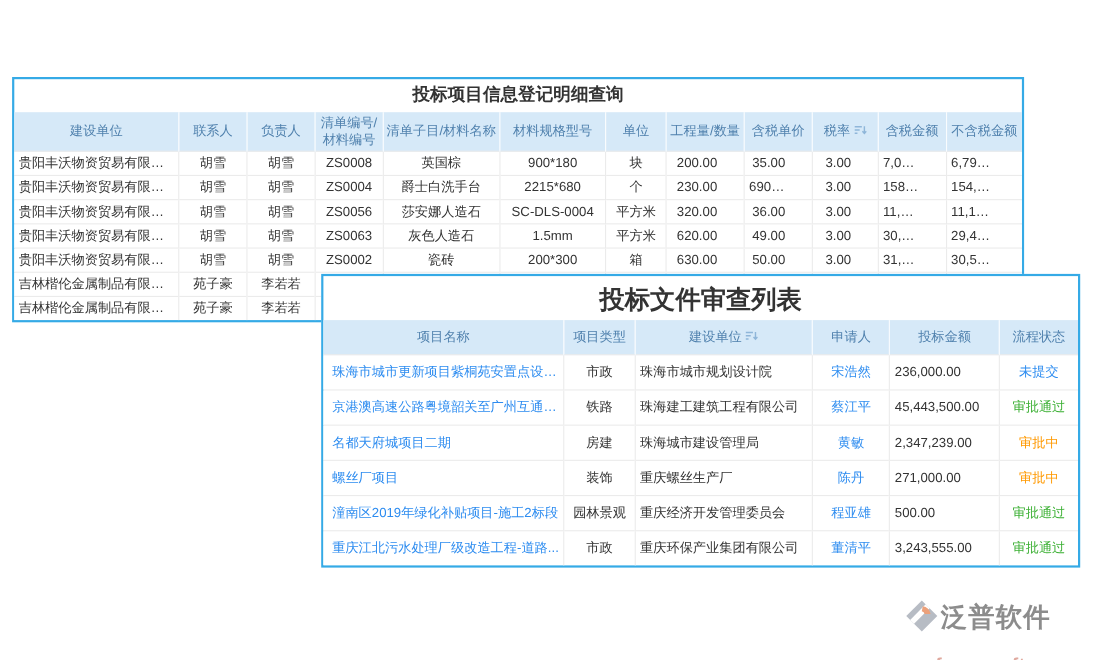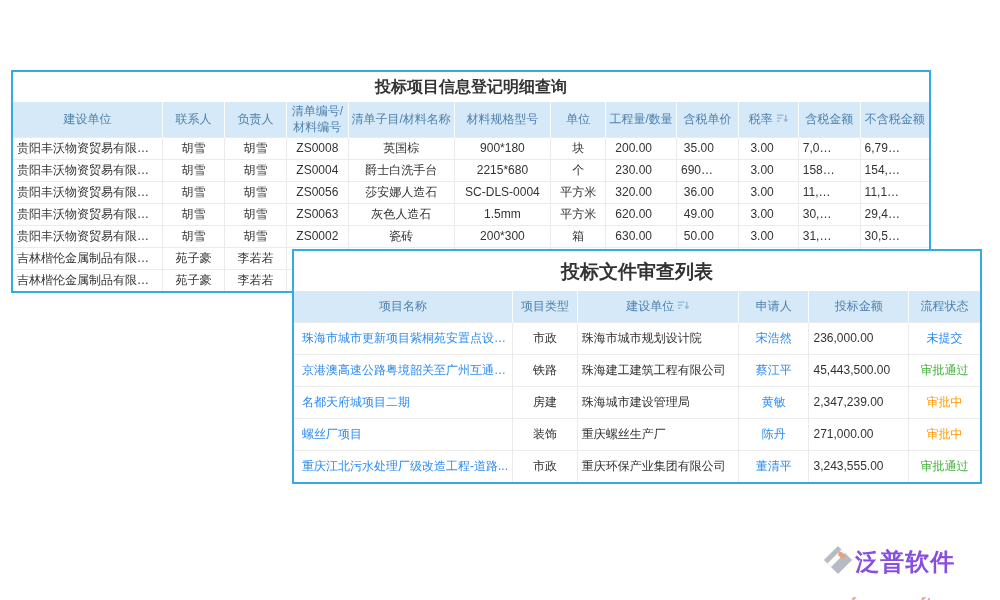--- a/index.html
+++ b/index.html
@@ -8,21 +8,21 @@
     font-family:"Liberation Sans","DejaVu Sans",sans-serif;
   }
   .panel{
     position:absolute;background:#fff;box-sizing:border-box;
     border:2px solid var(--accent-border,#35aae6);
   }
   #detail-panel{left:11px;top:70px;width:920px;z-index:1}
   #review-panel{left:292px;top:249px;width:690px;z-index:5}
   .panel-title{text-align:center;font-weight:bold;color:#333}
   #detail-panel .panel-title{height:30px;line-height:30px;font-size:16px}
-  #review-panel .panel-title{height:40px;line-height:42px;font-size:19px}
+  #review-panel .panel-title{height:40px;line-height:42px;font-size:23px}
   table{border-collapse:collapse;table-layout:fixed;width:100%}
   th{
     background:var(--header-bg,#d6e9f8);color:var(--header-text,#4f80ad);
     font-weight:normal;font-size:12px;text-align:center;padding:1px 2px;
     word-break:break-all;line-height:1.3;
   }
   #detail-panel th{height:33px}
   #review-panel th{height:29px}
   th:not(:first-child){border-left:1px solid rgba(255,255,255,.85)}
   td{
@@ -41,21 +41,21 @@
   #review-panel td:nth-child(2),#review-panel td:nth-child(4),#review-panel td:nth-child(6){text-align:center}
   #review-panel td:nth-child(5){padding-right:10px}
   .link{color:var(--link,#2d8cf0);cursor:pointer}
   .st-blue{color:var(--status-blue,#2d8cf0)}
   .st-green{color:var(--status-green,#3cb034)}
   .st-orange{color:var(--status-orange,#ff9900)}
   .sort-icon{margin-left:3px;vertical-align:-1px}
   
   #logo{position:absolute;right:26px;top:545px;z-index:6;opacity:.82;text-align:center;line-height:1.1}
   #logo .logo-row{display:flex;align-items:center;justify-content:center;gap:2px}
-  #logo .brand{font-size:24px;font-weight:bold;color:#6d28d9;letter-spacing:1px;white-space:nowrap}
+  #logo .brand{font-size:24px;font-weight:bold;color:#737373;letter-spacing:1px;white-space:nowrap}
   #logo .url{font-size:17px;font-weight:bold;color:#d9978a;letter-spacing:.5px;margin-top:16px}
 </style>
 </head>
 <body>
 
 <div class="panel" id="detail-panel">
   <div class="panel-title">投标项目信息登记明细查询</div>
   <table>
     <colgroup>
         <col style="width: 16.3399%;">
@@ -248,20 +248,28 @@
         </tr>
         <tr>
           <td class="link">螺丝厂项目</td>
           <td>装饰</td>
           <td>重庆螺丝生产厂</td>
           <td class="link">陈丹</td>
           <td>271,000.00</td>
           <td class="st-orange">审批中</td>
         </tr>
         <tr>
+          <td class="link">潼南区2019年绿化补贴项目-施工2标段</td>
+          <td>园林景观</td>
+          <td>重庆经济开发管理委员会</td>
+          <td class="link">程亚雄</td>
+          <td>500.00</td>
+          <td class="st-green">审批通过</td>
+        </tr>
+        <tr>
           <td class="link">重庆江北污水处理厂级改造工程-道路...</td>
           <td>市政</td>
           <td>重庆环保产业集团有限公司</td>
           <td class="link">董清平</td>
           <td>3,243,555.00</td>
           <td class="st-green">审批通过</td>
         </tr>
       </tbody>
   </table>
 </div>

